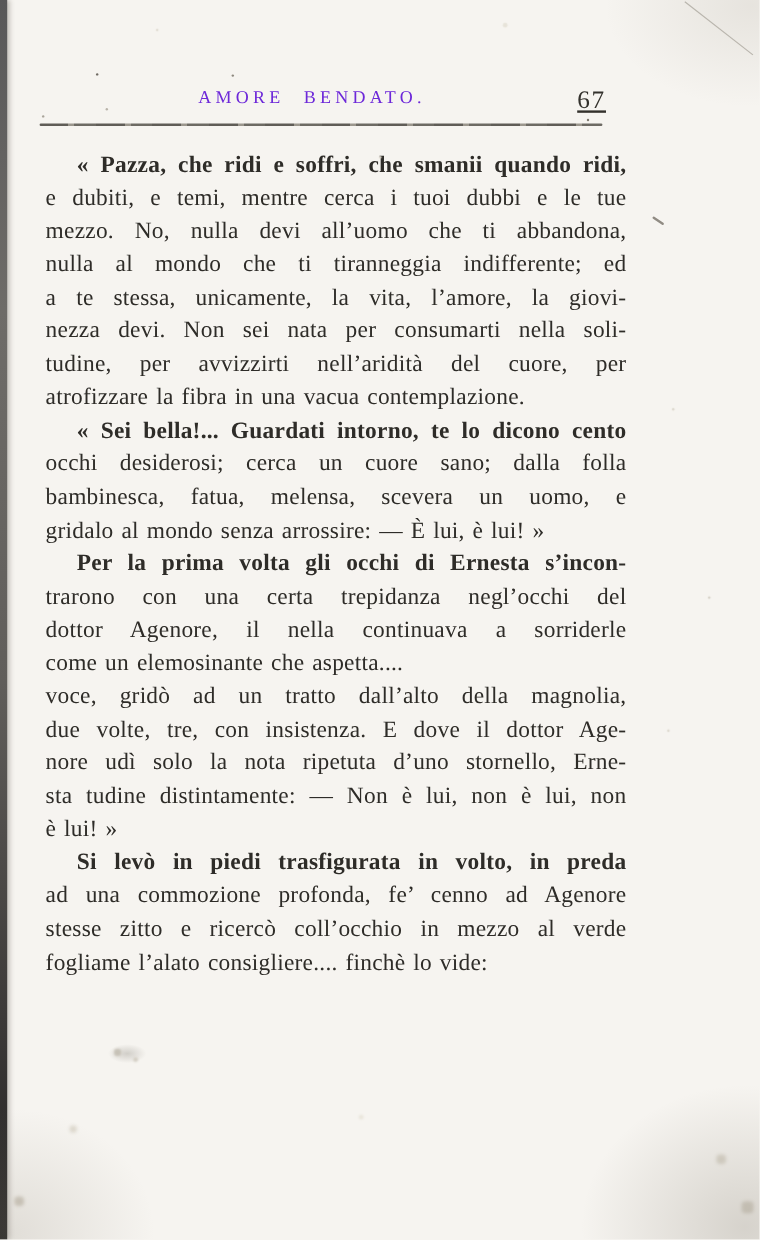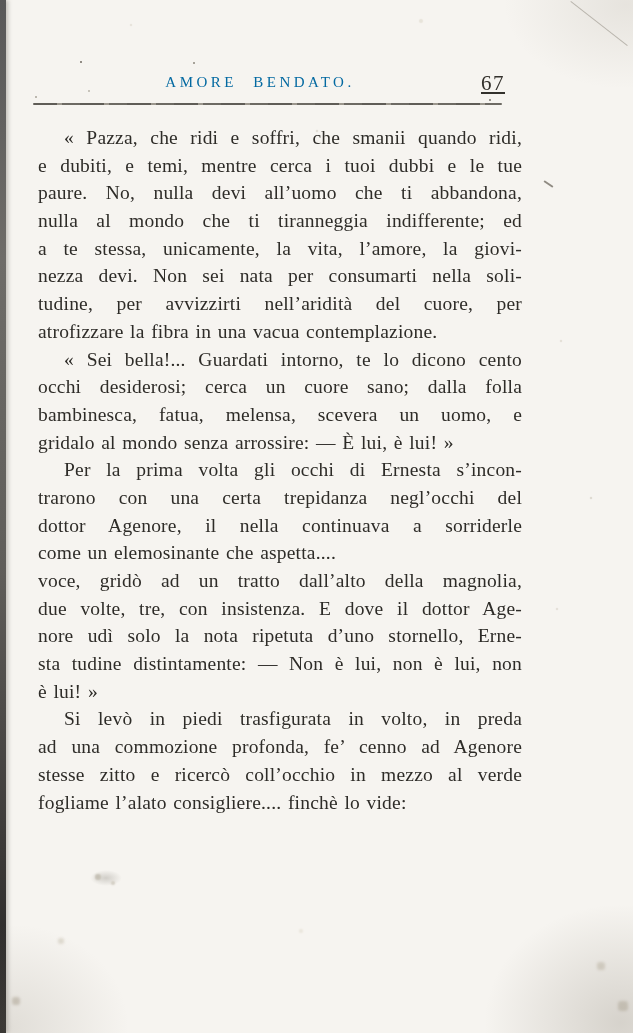--- a/index.html
+++ b/index.html
@@ -17,40 +17,40 @@
   .binding {
     position:absolute; left:0; top:0; width:6px; height:100%;
     background:linear-gradient(180deg,#585858 0%,#6e6c68 25%,#605e5a 55%,#3c3a38 82%,#232221 100%);
     box-shadow:2px 0 4px rgba(90,84,72,.35);
   }
 
   
   .header { position:absolute; left:38px; top:74px; width:484px; height:24px; }
   .header-title {
     position:absolute; left:0; right:40px; text-align:center;
-    font-size:15px; letter-spacing:3.5px; word-spacing:9px; color:#0369a1;
+    font-size:15px; letter-spacing:3.5px; word-spacing:9px; color:#6d28d9;
   }
   .page-number {
     position:absolute; right:17px; top:-3px;
     font-size:21px; letter-spacing:1.5px; color:#33312c;text-decoration:underline;
   }
   .rule {
     position:absolute; left:33px; top:103px; width:469px; height:2px;
     background:repeating-linear-gradient(90deg,#45423c 0px,#45423c 24px,#8b867c 24px,#8b867c 29px,#55524b 29px,#55524b 47px);
     opacity:.85; border-radius:1px;
   }
 
   
   .body-text {
     position:absolute; left:38px; top:124px; width:484px;
     font-size:19.5px; line-height:27.7px;
     letter-spacing:.2px; word-spacing:1.5px;
   }
   .line { text-align:justify; text-align-last:justify; height:27.7px; }
-  .line.indent { text-indent:26px; }
+  .line.indent { text-indent:26px;font-weight:bold; }
   .line.last { text-align-last:left; }
 
   
   .diag-tr {
     position:absolute; left:571px; top:1px; width:72px; height:1px;
     background:#b9b5ad; transform:rotate(38deg); transform-origin:left top;
   }
   .tick-right {
     position:absolute; left:543px; top:183px; width:11px; height:2px;
     background:#908b83; transform:rotate(34deg); border-radius:1px;
@@ -108,21 +108,21 @@
     <div class="header-title">AMORE BENDATO.</div>
     <div class="page-number">67</div>
   </div>
   <div class="rule"></div>
 
   <div class="body-text">
 
     <div>
       <div class="line indent">« Pazza, che ridi e soffri, che smanii quando ridi,</div>
       <div class="line">e dubiti, e temi, mentre cerca i tuoi dubbi e le tue</div>
-      <div class="line">paure. No, nulla devi all’uomo che ti abbandona,</div>
+      <div class="line">mezzo. No, nulla devi all’uomo che ti abbandona,</div>
       <div class="line">nulla al mondo che ti tiranneggia indifferente; ed</div>
       <div class="line">a te stessa, unicamente, la vita, l’amore, la giovi-</div>
       <div class="line">nezza devi. Non sei nata per consumarti nella soli-</div>
       <div class="line">tudine, per avvizzirti nell’aridità del cuore, per</div>
       <div class="line last">atrofizzare la fibra in una vacua contemplazione.</div>
     </div>
 
     <div>
       <div class="line indent">« Sei bella!... Guardati intorno, te lo dicono cento</div>
       <div class="line">occhi desiderosi; cerca un cuore sano; dalla folla</div>

